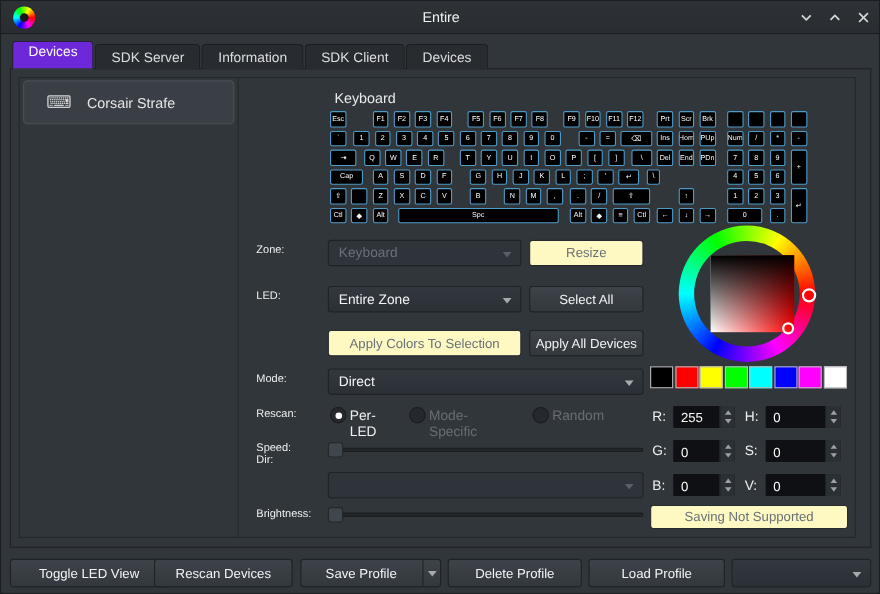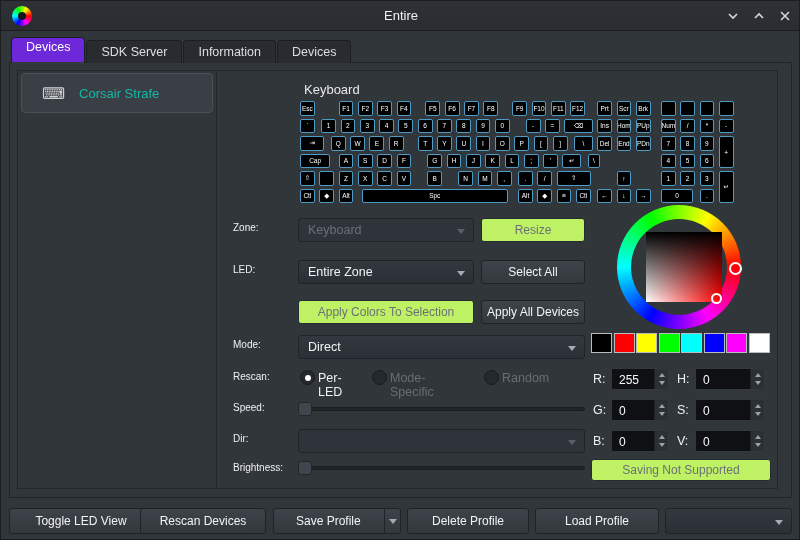--- a/index.html
+++ b/index.html
@@ -27,42 +27,42 @@
   .tab.active::after { content:""; position:absolute; left:0; right:0; bottom:-1px; height:2px; background:#34393e; }
 
   
   .pane { position:absolute; left:8px; top:61px; width:783px; height:436px;
           background:#31363b; border:1px solid #202429; }
   .inner-frame { position:absolute; left:16px; top:69px; width:761px; height:419px; border:1px solid #24282c; }
   .sidebar { position:absolute; left:17px; top:70px; width:199px; height:417px; border-right:1px solid #24282c; }
   .device-item { position:absolute; left:3px; top:2px; width:192px; height:40px; background:#3a3f45;
                  border:1px solid #4a5056; border-radius:4px; display:flex; align-items:center; }
   .kbd-glyph { font-size:16px; color:#cfd0d2; margin:0 14px 0 20px; }
-  .device-name { font-size:13px; color:#14b8a6; }
+  .device-name { font-size:13px; color:#e5e5e5; }
 
   
   .kb-title { position:absolute; left:303px; top:81px; font-size:13px; color:#e8e9ea; }
   .kb { position:absolute; left:299px; top:100px; width:440px; height:105px; }
   .key { position:absolute; background:#000; border:1px solid #4d9bc7; border-radius:2px;
          color:#fff; font-size:6.5px; display:flex; align-items:center; justify-content:center;
          white-space:nowrap; overflow:hidden; }
 
   
   .ctl-label { position:absolute; left:232px; font-size:10px; color:#eff0f1; }
   .combo { position:absolute; height:24px; background:linear-gradient(180deg,#33383e,#2b3036);
            border:1px solid #1f2327; border-radius:3px; display:flex; align-items:center;
            padding:0 22px 0 9px; font-size:12.5px; color:#f2f3f4; }
   .combo .arrow { position:absolute; right:8px; top:10px; width:0; height:0;
            border-left:4px solid transparent; border-right:4px solid transparent; border-top:5px solid #a7abaf; }
   .combo.disabled { background:#2f343a; color:#697076; }
   .combo.disabled .arrow { border-top-color:#5a6066; }
   .btn { position:absolute; height:24px; background:linear-gradient(180deg,#3e434a,#33383d);
          border:1px solid #1f2327; border-radius:3px; color:#f2f3f4; font-size:12px;
          display:flex; align-items:center; justify-content:center; }
-  .btn.disabled { background:#bef264; color:#6b7077; border-color:#272b2f; }
+  .btn.disabled { background:#fef9c3; color:#6b7077; border-color:#272b2f; }
 
   .radio-row { position:absolute; left:0; top:0; }
   .radio-dot { position:absolute; width:15px; height:15px; border-radius:50%;
                background:#25292d; border:1px solid #191c1f; }
   .radio-dot.sel::after { content:""; position:absolute; left:3.5px; top:3.5px; width:6px; height:6px;
                border-radius:50%; background:#fcfcfc; }
   .radio-label { position:absolute; font-size:12.5px; color:#eff0f1; }
   .radio-label.dis { color:#676d73; }
 
   .slider { position:absolute; width:287px; height:16px; }
@@ -126,20 +126,21 @@
           <line x1="10" y1="2" x2="2" y2="10"></line>
         </svg>
     </div>
   </div>
 </div>
 
 <div class="tabbar">
     <div class="tab active">Devices</div>
     <div class="tab">SDK Server</div>
     <div class="tab">Information</div>
+    <div class="tab">SDK Client</div>
     <div class="tab">Devices</div>
   </div>
 
 <div class="pane"></div>
 <div class="inner-frame"></div>
 
 <div class="sidebar">
   <div class="device-item">
     <span class="kbd-glyph">⌨</span>
     <span class="device-name">Corsair Strafe</span>
@@ -258,21 +259,21 @@
     <div class="key" style="left: 335.82px; top: 87.5px; width: 14.8px; height: 14.5px; border-color: rgb(77, 155, 199);">→</div>
     <div class="key" style="left: 360.91px; top: 87.5px; width: 32.17px; height: 14.5px; border-color: rgb(77, 155, 199);">0</div>
     <div class="key" style="left: 399.51px; top: 87.5px; width: 14.8px; height: 14.5px; border-color: rgb(77, 155, 199);">.</div>
   </div>
 
 <div class="ctl-label" style="top:221px">Zone:</div>
 <div class="ctl-label" style="top:263px">LED:</div>
 <div class="ctl-label" style="top:338px">Mode:</div>
 <div class="ctl-label" style="top:370px">Rescan:</div>
 <div class="ctl-label" style="top:401px">Speed:</div>
-<div class="ctl-label" style="top:432px">Dir:</div>
+<div class="ctl-label" style="top:412px">Dir:</div>
 <div class="ctl-label" style="top:461px">Brightness:</div>
 
 <div class="combo disabled" style="left:297px; top:217px; width:176px;">
   <span>Keyboard</span>
     <i class="arrow"></i>
 </div>
 <div class="btn disabled" style="left:480px; top:217px; width:104px;">
   <span>Resize</span>
 </div>
 

